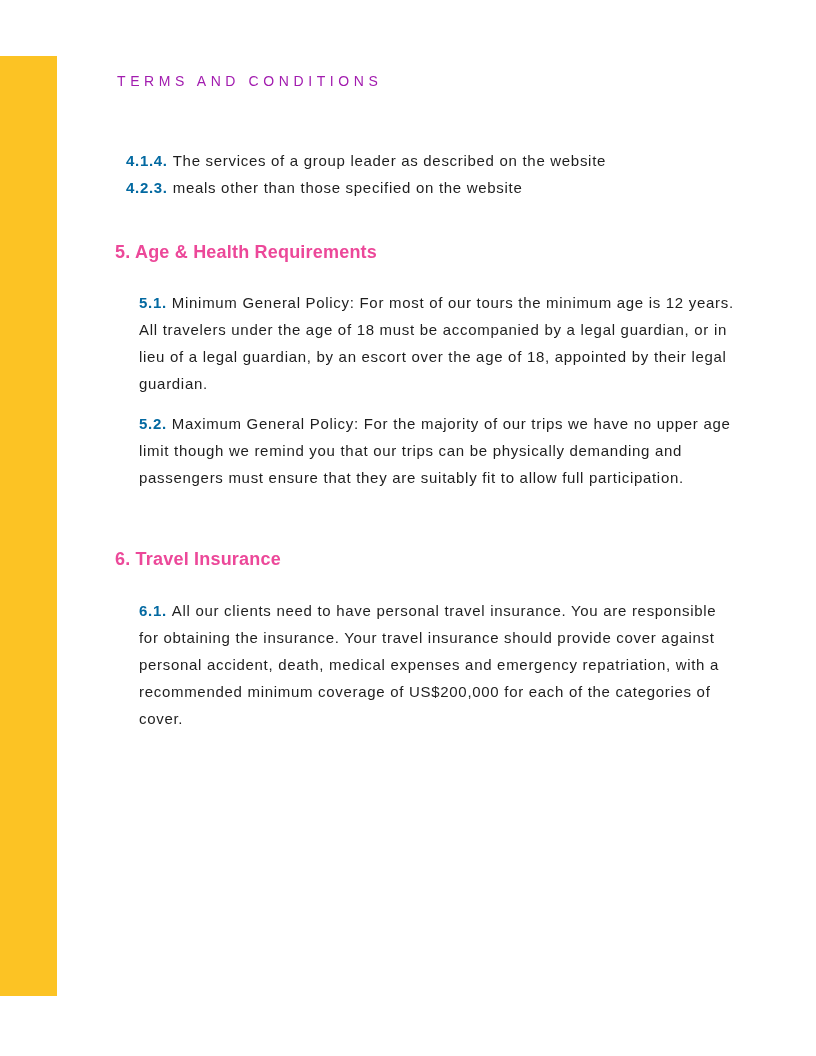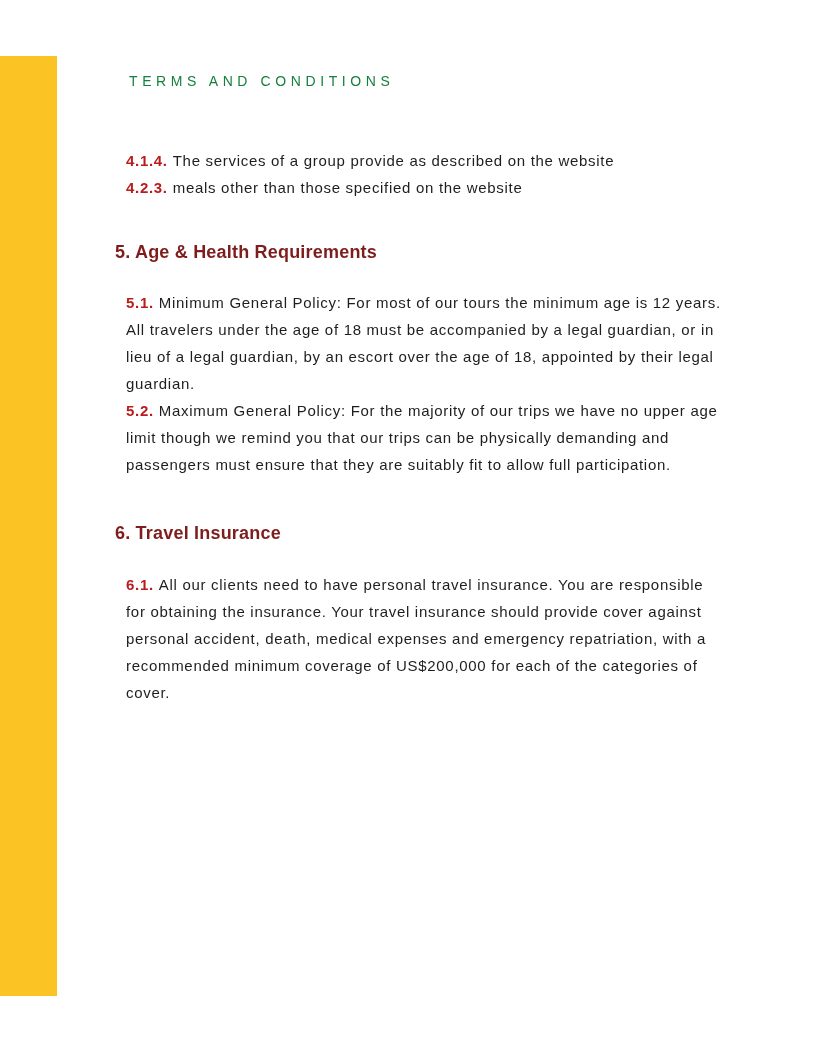--- a/index.html
+++ b/index.html
@@ -21,75 +21,75 @@
   .accent-bar {
     position: absolute;
     left: 0;
     top: 56px;
     width: 57px;
     height: 940px;
     background: var(--accent);
   }
   .page-header {
     position: absolute;
-    left: 129px;
+    left: 117px;
     top: 74px;
     font-size: 14px;
     line-height: 15px;
     letter-spacing: 4.6px;
-    color: #15803d;
+    color: #a21caf;
     font-weight: 400;
   }
   .content {
     position: absolute;
     left: 126px;
     top: 147px;
     width: 612px;
     font-size: 15px;
     line-height: 27px;
     letter-spacing: 0.7px;
   }
   .clause-list { margin: 0; }
   .clause-item {
     height: 27px;
     line-height: 27px;
     white-space: nowrap;
   }
   .num {
     font-weight: 700;
-    color: #b91c1c;
+    color: #0369a1;
     padding-right: 5px;
   }
   .section-title {
     font-size: 18px;
     line-height: 20px;
     font-weight: 700;
     letter-spacing: 0.2px;
-    color: #7f1d1d;
+    color: #ec4899;
     margin: 0 0 0 -11px;
   }
   .section-title.s5 { margin-top: 41px; margin-bottom: 27px; }
-  .section-title.s6 { margin-top: 45px; margin-bottom: 28px; }
+  .section-title.s6 { margin-top: 58px; margin-bottom: 28px; }
   .section-title.s7 { margin-top: 42px; }
   .para {
-    margin: 0;
+    margin: 13px;
     width: 600px;
   }
 </style>
 </head>
 <body>
 
 <div class="accent-bar"></div>
 
 <div class="page-header">TERMS AND CONDITIONS</div>
 
 <main class="content">
 
   <div class="clause-list">
-    <div class="clause-item"><span class="num">4.1.4.</span><span class="txt">The services of a group provide as described on the website</span></div>
+    <div class="clause-item"><span class="num">4.1.4.</span><span class="txt">The services of a group leader as described on the website</span></div>
     <div class="clause-item"><span class="num">4.2.3.</span><span class="txt">meals other than those specified on the website</span></div>
   </div>
 
   <h2 class="section-title s5">5. Age &amp; Health Requirements</h2>
 
   <p class="para"><span class="num">5.1.</span><span class="txt">Minimum General Policy: For most of our tours the minimum age is 12 years. All travelers under the age of 18 must be accompanied by a legal guardian, or in lieu of a legal guardian, by an escort over the age of 18, appointed by their legal guardian.</span></p>
   <p class="para"><span class="num">5.2.</span><span class="txt">Maximum General Policy: For the majority of our trips we have no upper age limit though we remind you that our trips can be physically demanding and passengers must ensure that they are suitably fit to allow full participation.</span></p>
 
   <h2 class="section-title s6">6. Travel Insurance</h2>
 

